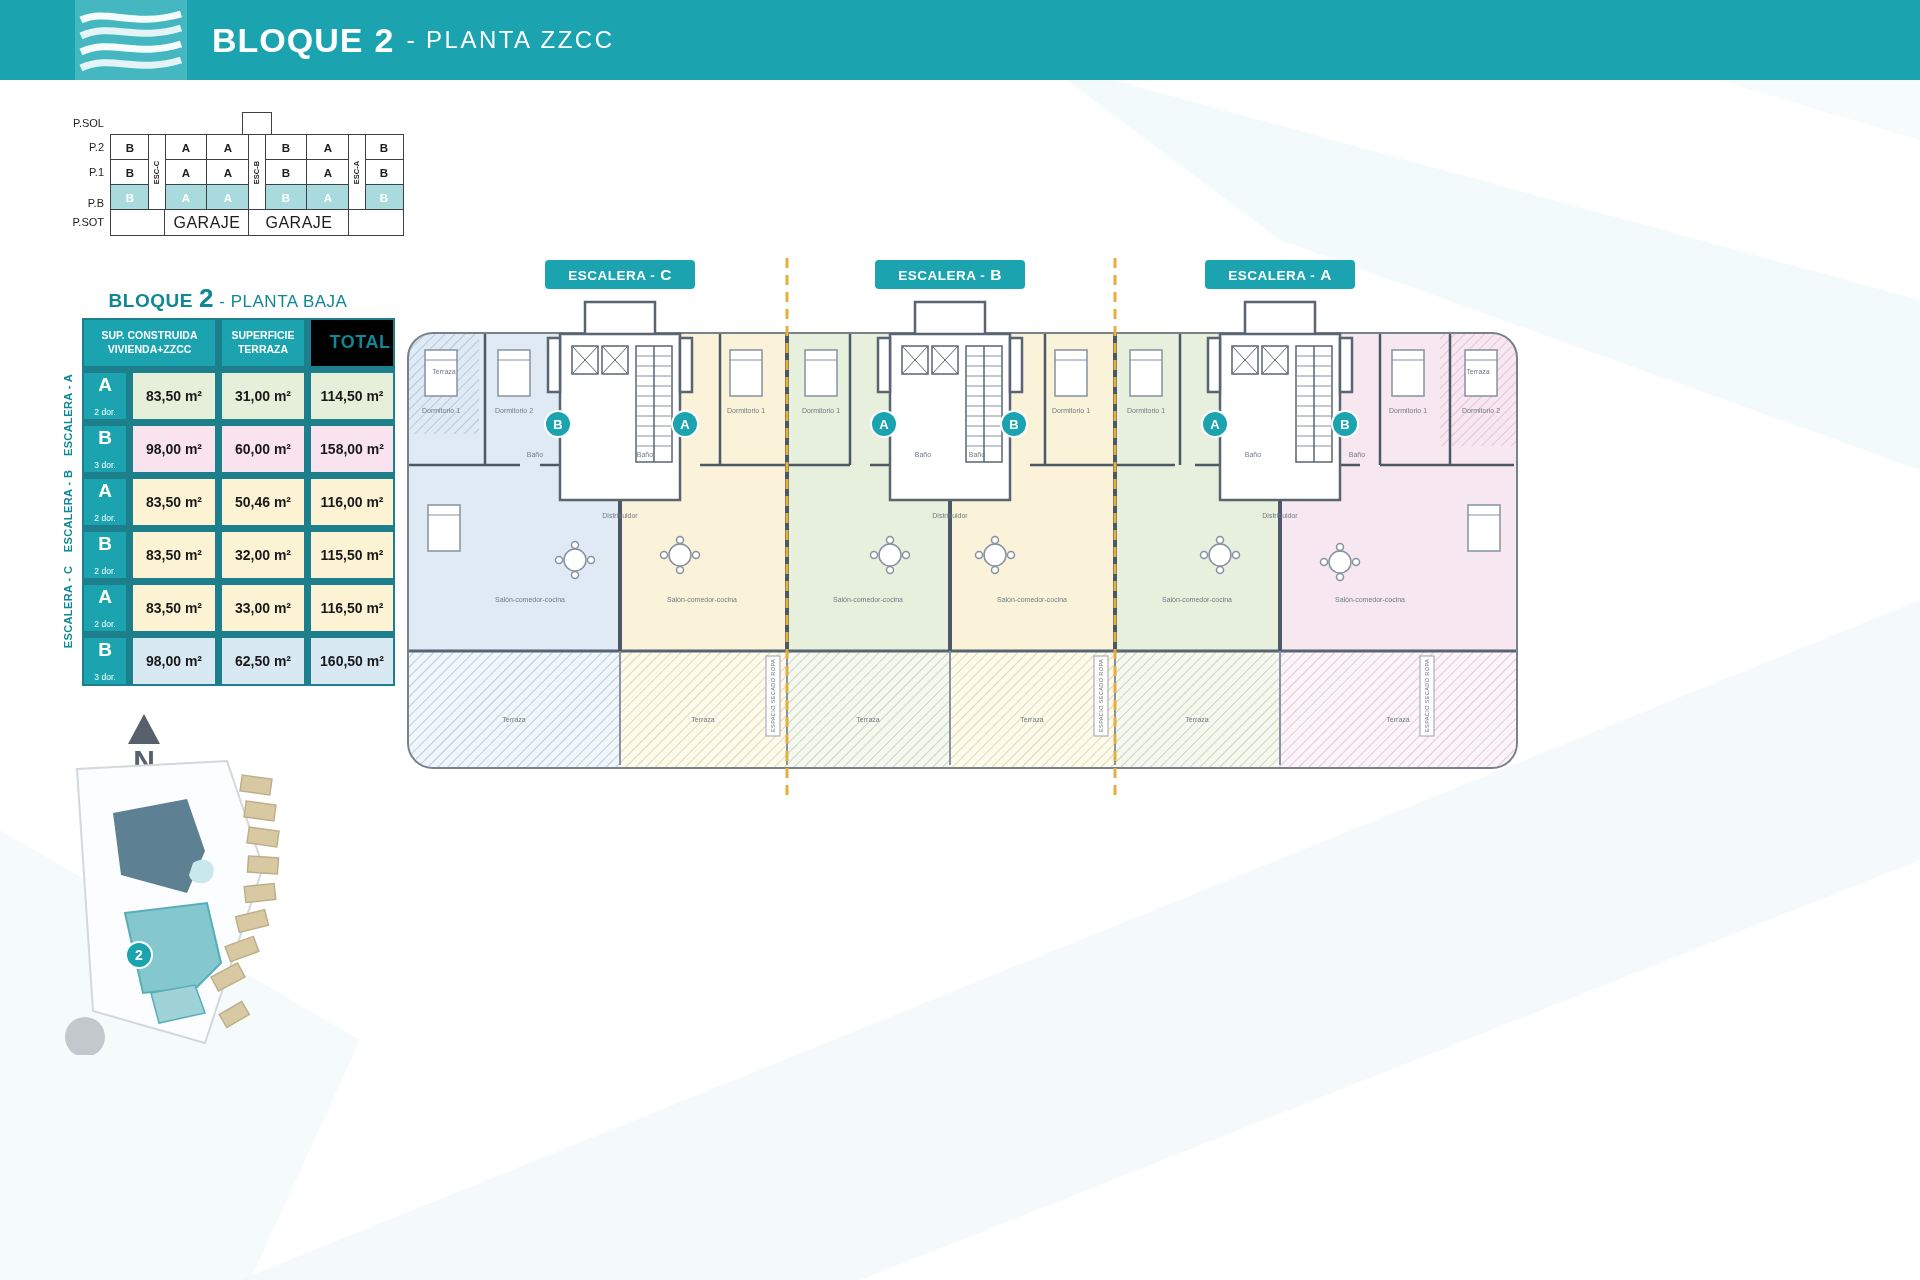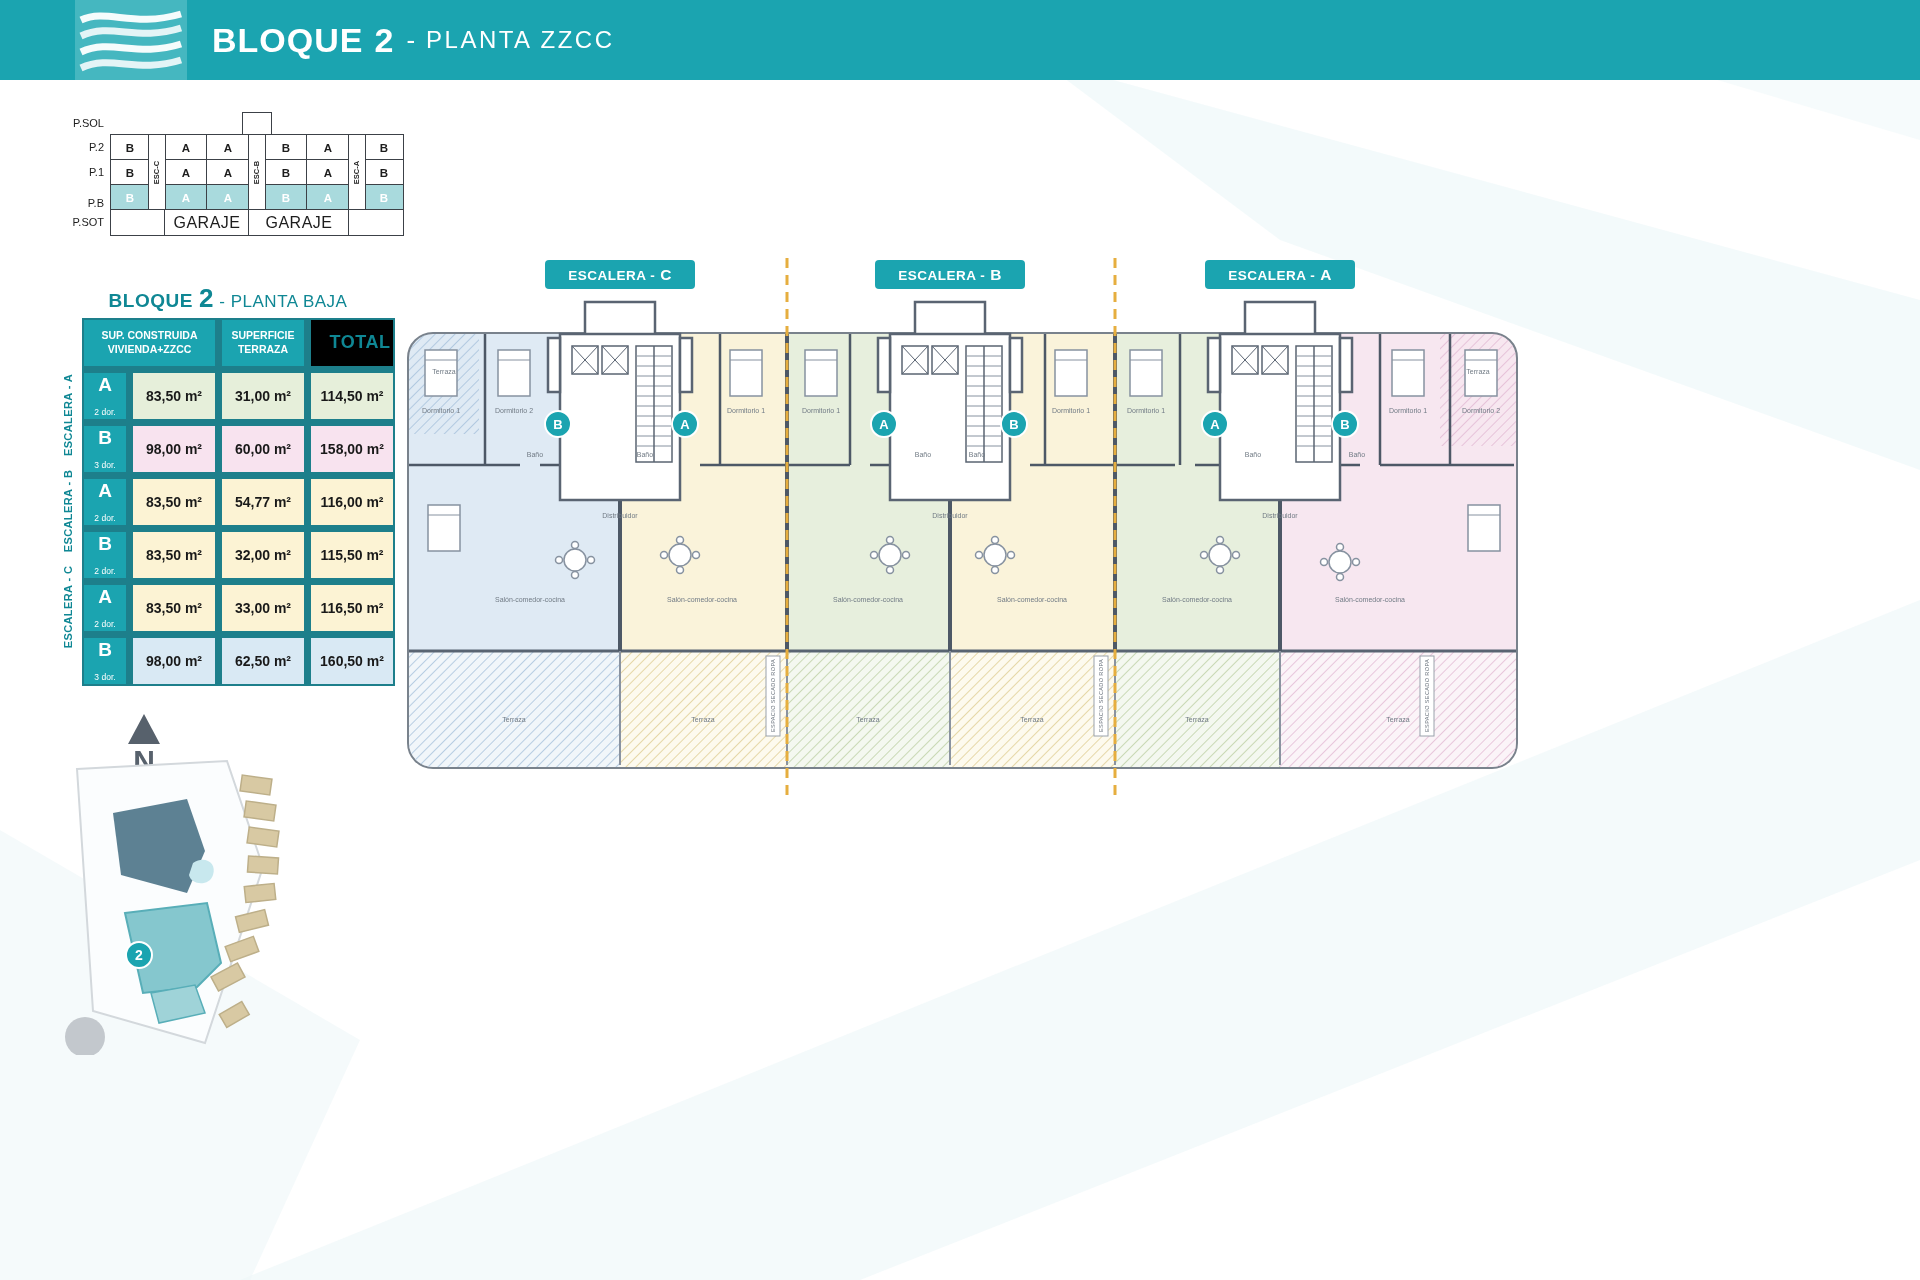--- a/index.html
+++ b/index.html
@@ -195,21 +195,21 @@
     </div>
   <div class="tv" data-tone="pink">98,00 m²</div>
   <div class="tv" data-tone="pink">60,00 m²</div>
   <div class="tv" data-tone="pink">158,00 m²</div>
 
   <div class="tl">
       <span class="tl-letter">A</span>
       <span class="tl-dor">2 dor.</span>
     </div>
   <div class="tv" data-tone="yellow">83,50 m²</div>
-  <div class="tv" data-tone="yellow">54,77 m²</div>
+  <div class="tv" data-tone="yellow">50,46 m²</div>
   <div class="tv" data-tone="yellow">116,00 m²</div>
 
   <div class="tl">
       <span class="tl-letter">B</span>
       <span class="tl-dor">2 dor.</span>
     </div>
   <div class="tv" data-tone="yellow">83,50 m²</div>
   <div class="tv" data-tone="yellow">32,00 m²</div>
   <div class="tv" data-tone="yellow">115,50 m²</div>
 

